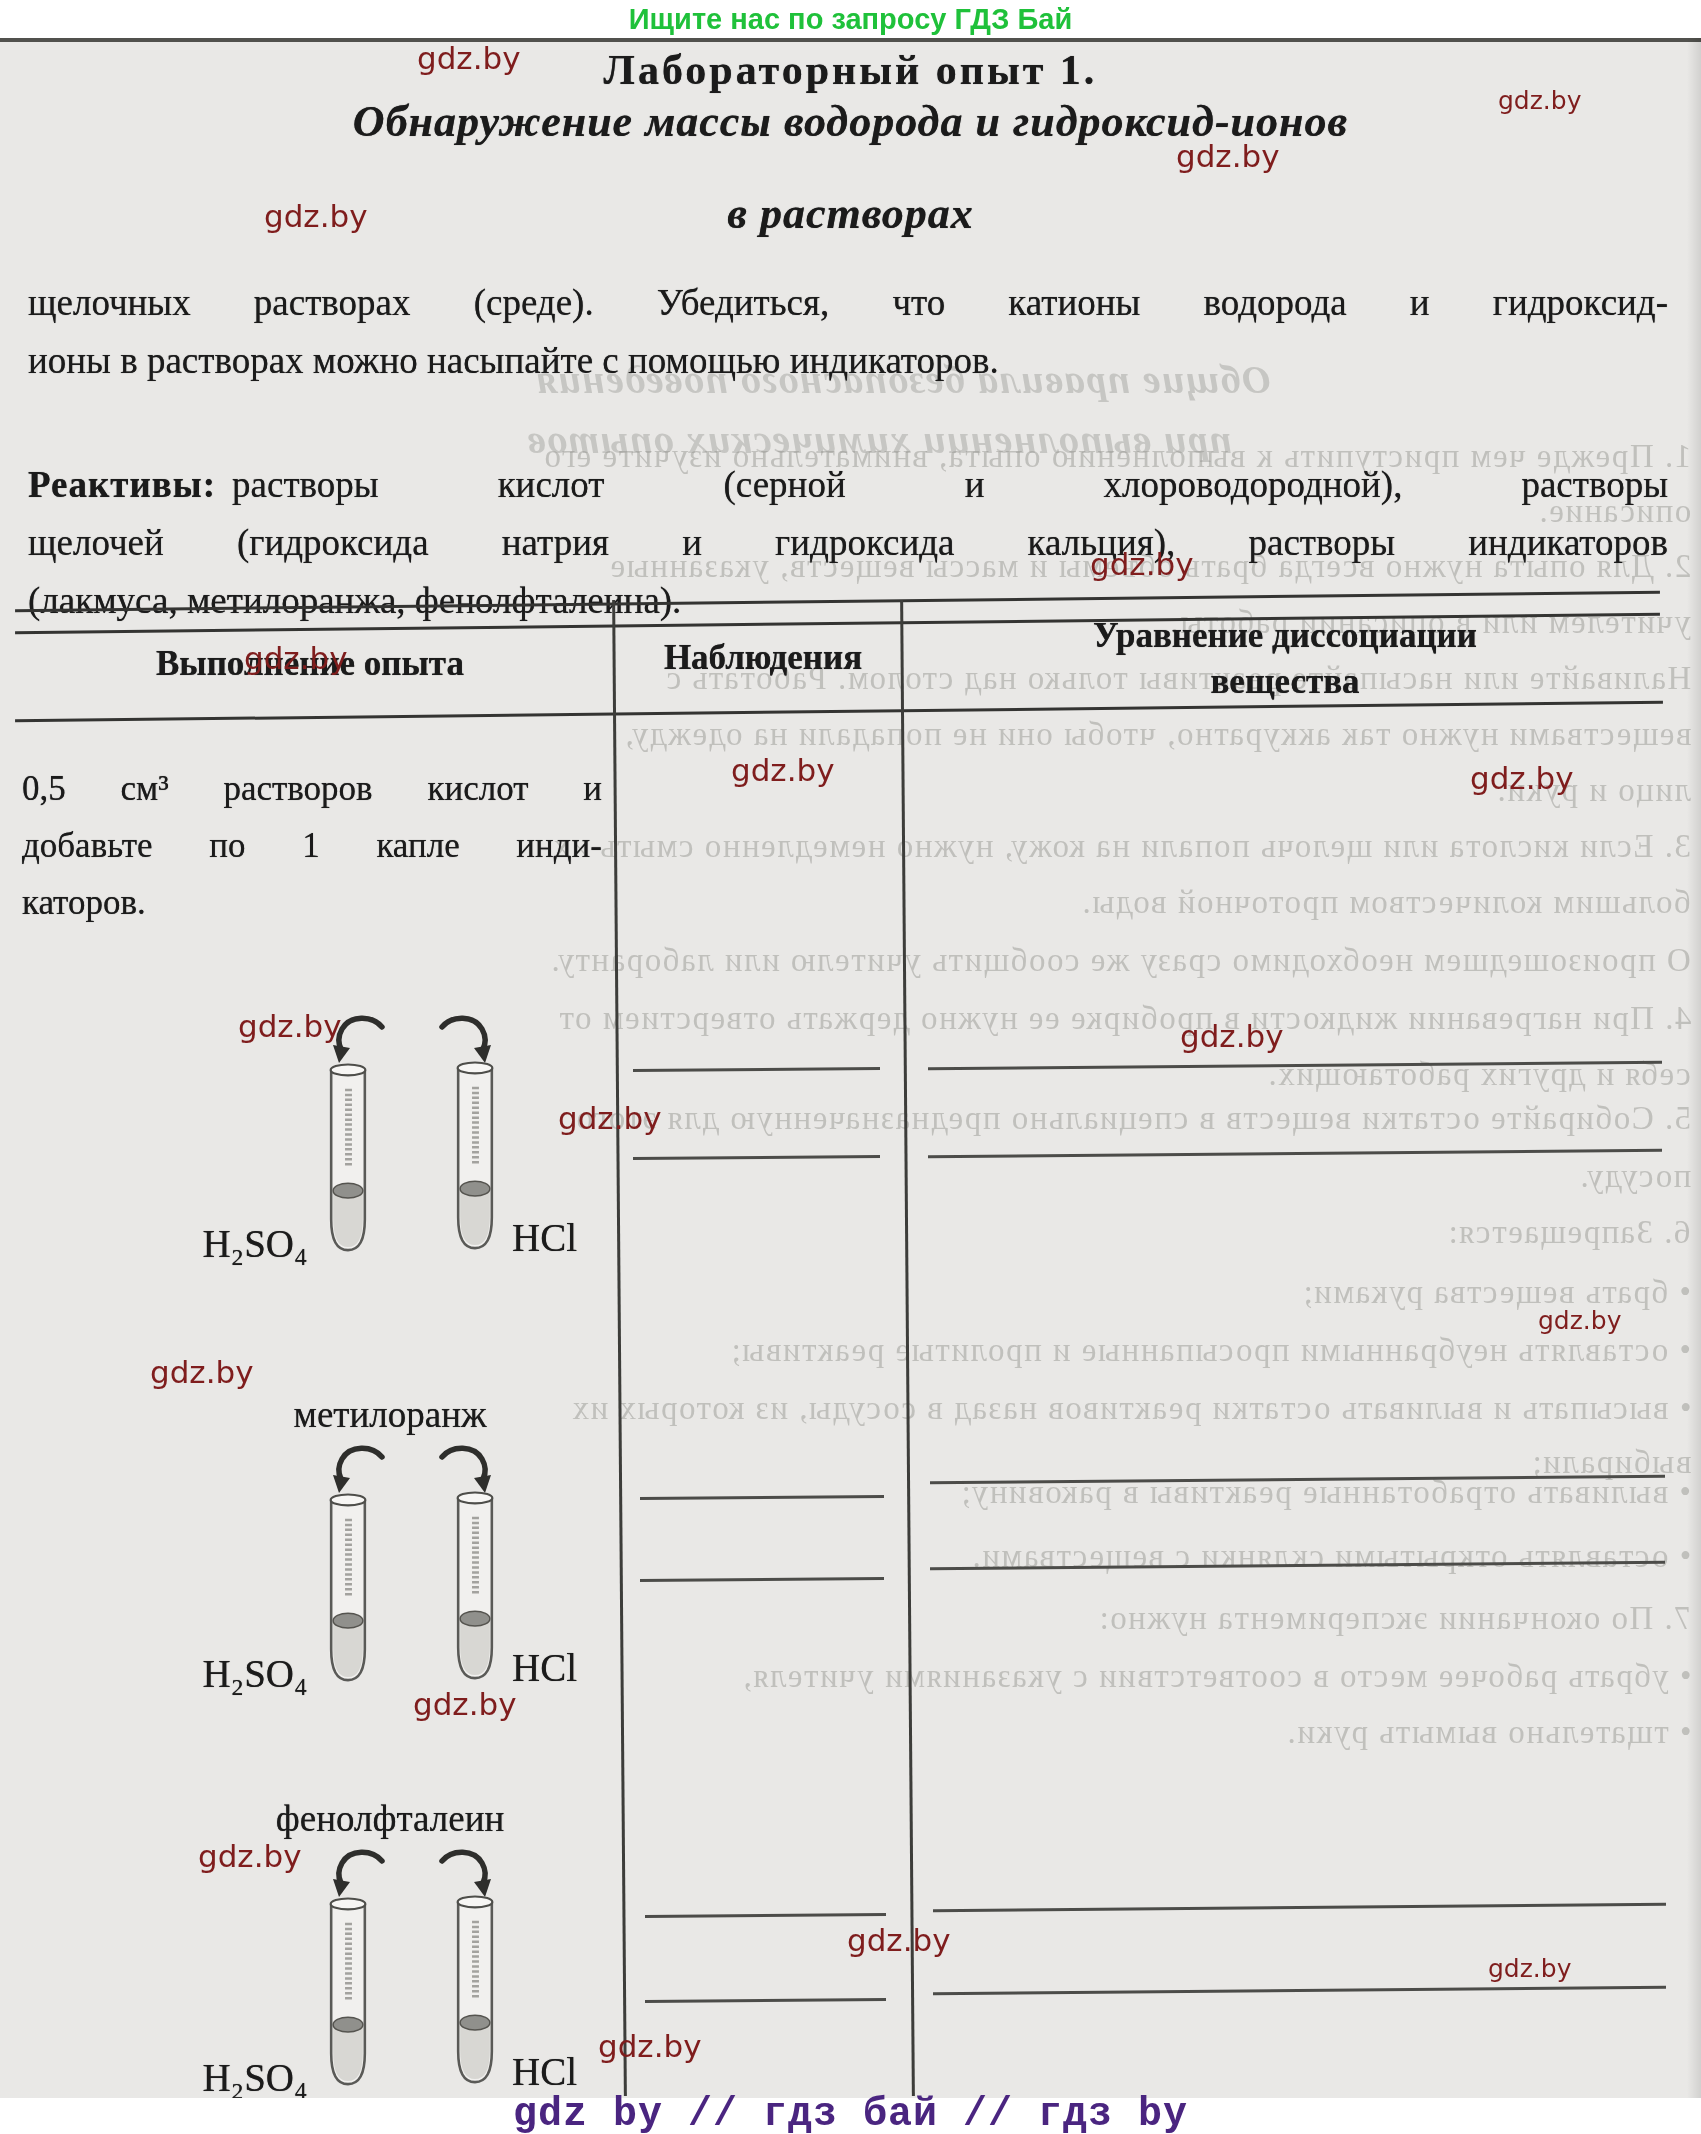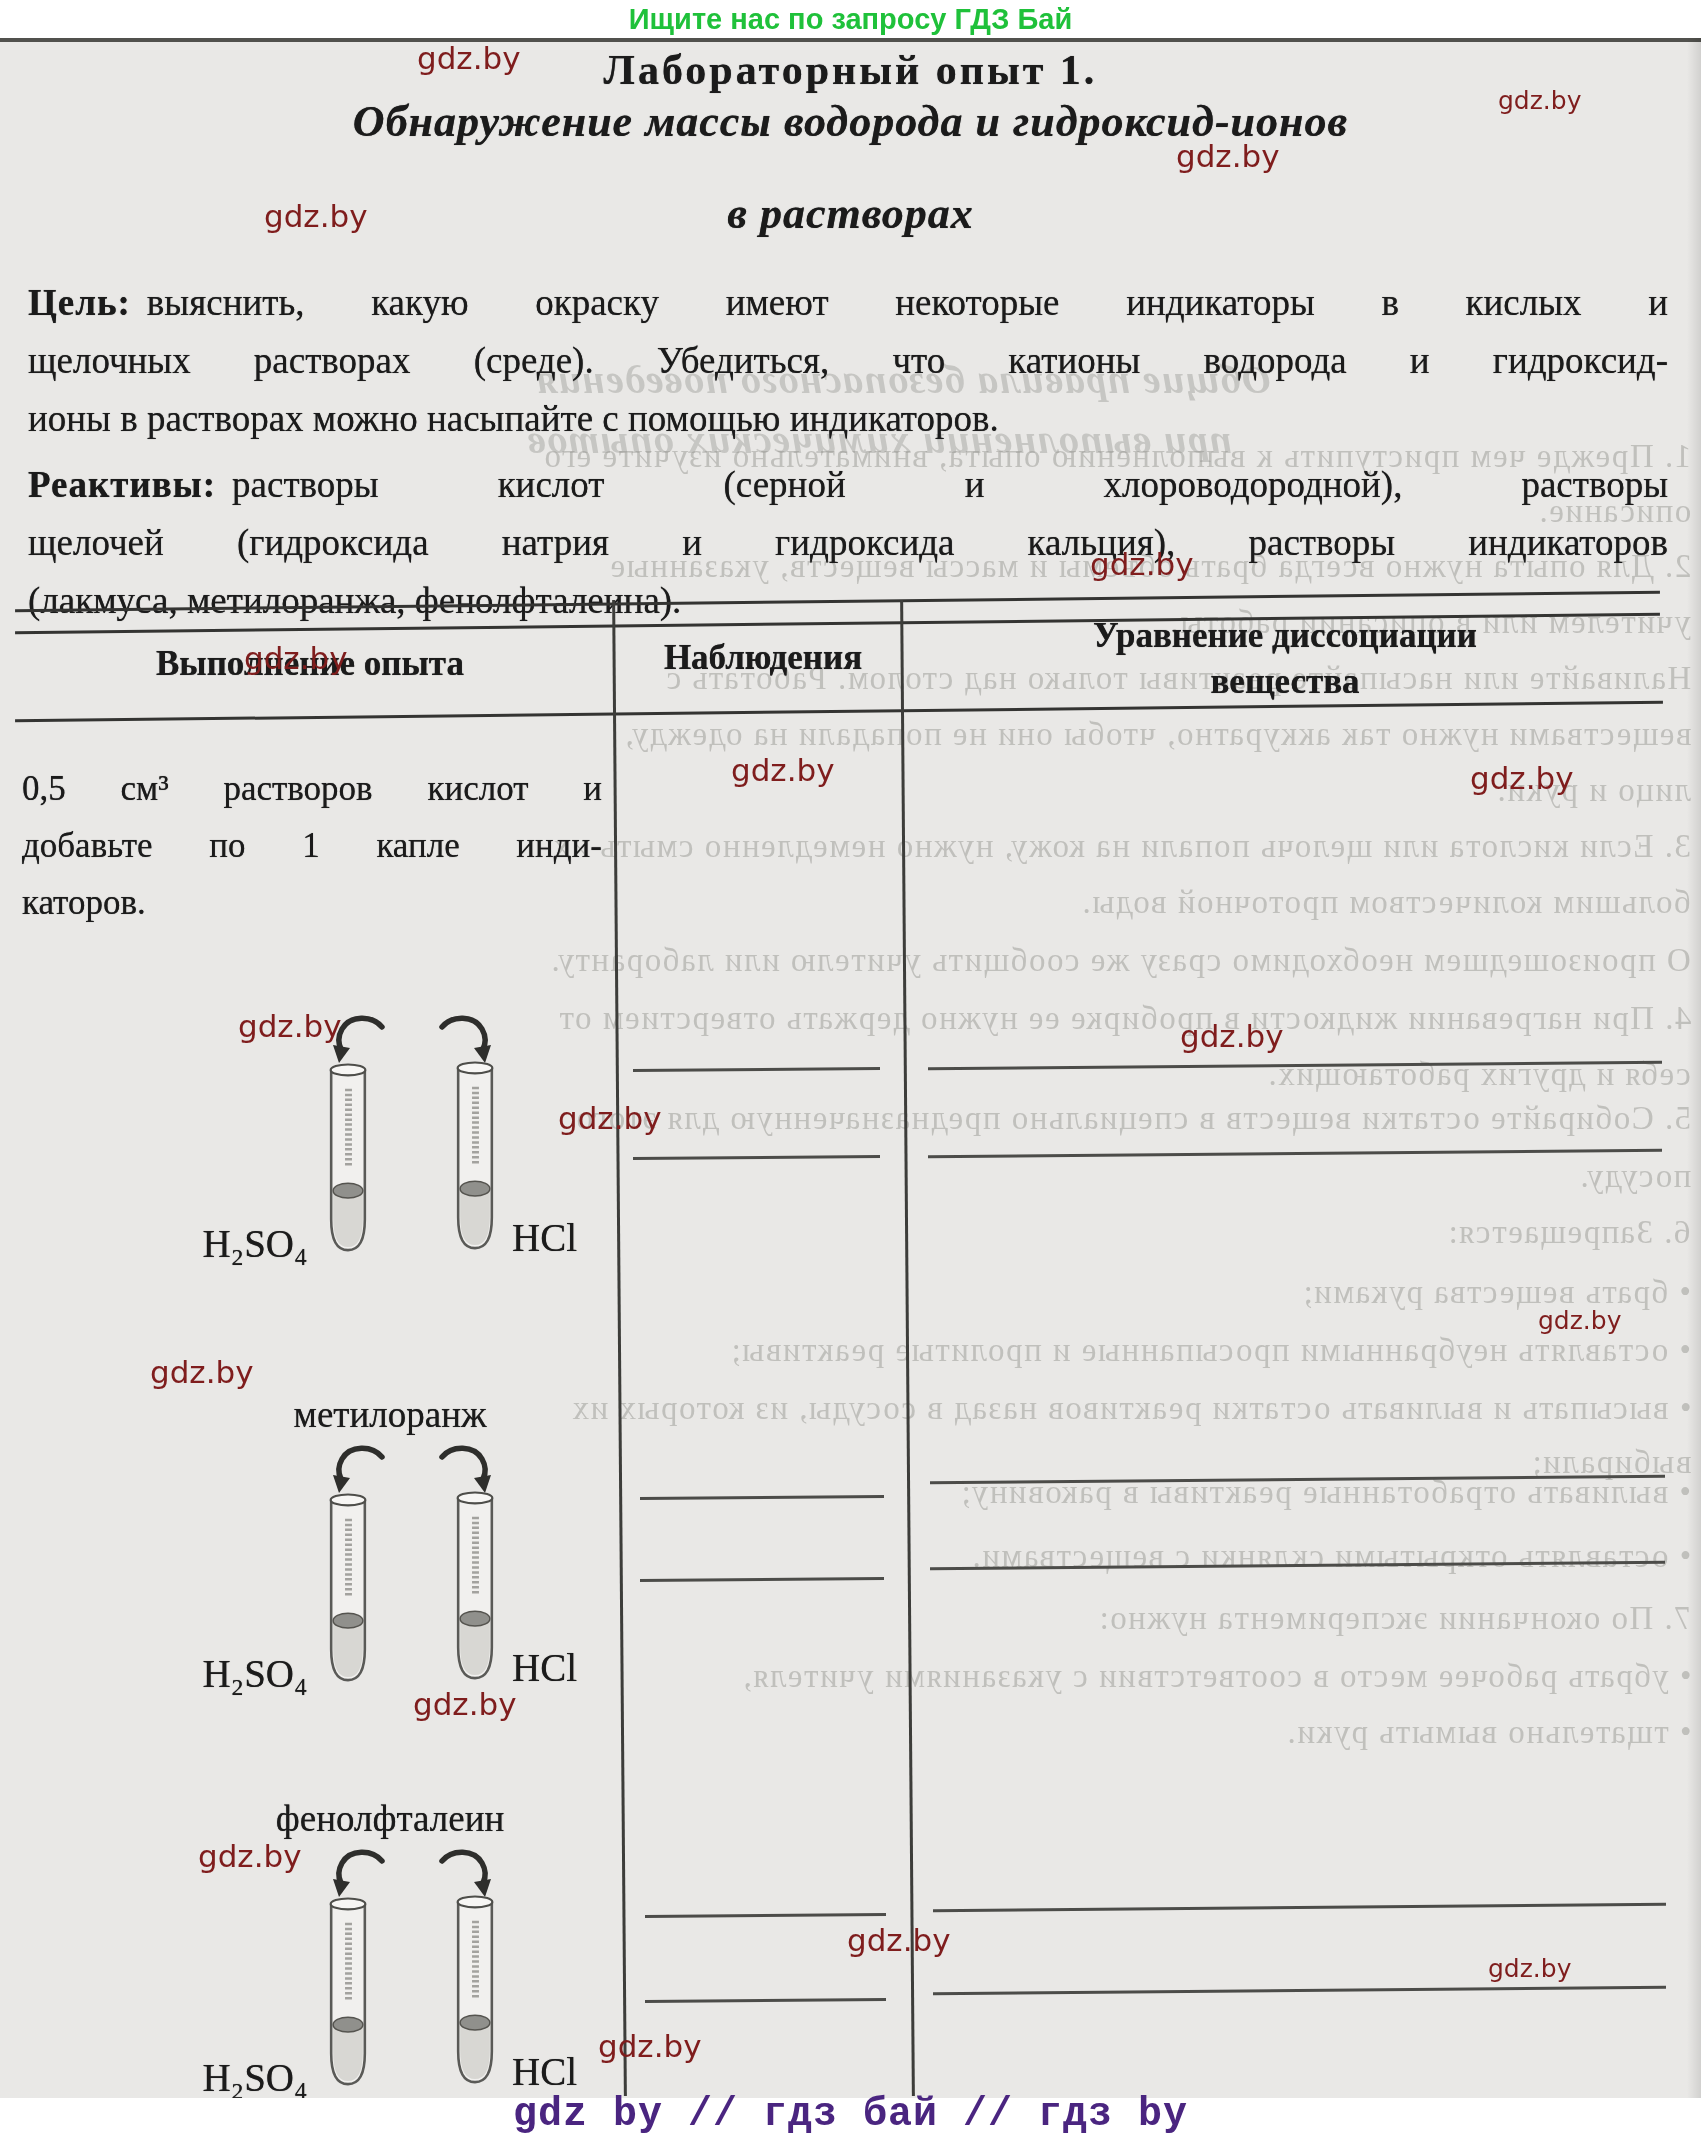--- a/index.html
+++ b/index.html
@@ -83,21 +83,20 @@
   <div class="abs bleed" style="top:1500px;">• оставлять открытыми склянки с веществами.</div>
   <div class="abs bleed" style="top:1562px;">7. По окончании эксперимента нужно:</div>
   <div class="abs bleed" style="top:1620px;">• убрать рабочее место в соответствии с указаниями учителя,</div>
   <div class="abs bleed" style="top:1676px;">• тщательно вымыть руки.</div>
 
   <div class="abs t1 thick">Лабораторный опыт 1.</div>
   <div class="abs t2 thick">Обнаружение массы водорода и гидроксид-ионов</div>
   <div class="abs t3 thick">в растворах</div>
 
   <div class="abs para thick" style="top:236px;">
-    <div class="pline"><b class="runin">Цель:</b><span>выяснить, какую окраску имеют некоторые индикаторы в кислых и</span></div>
     <div class="pline">щелочных растворах (среде). Убедиться, что катионы водорода и гидроксид-</div>
     <div class="pline last">ионы в растворах можно насыпайте с помощью индикаторов.</div>
   </div>
 
   <div class="abs para thick" style="top:418px;">
     <div class="pline"><b class="runin">Реактивы:</b><span>растворы кислот (серной и хлороводородной), растворы</span></div>
     <div class="pline">щелочей (гидроксида натрия и гидроксида кальция), растворы индикаторов</div>
     <div class="pline last">(лакмуса, метилоранжа, фенолфталеина).</div>
   </div>
 

